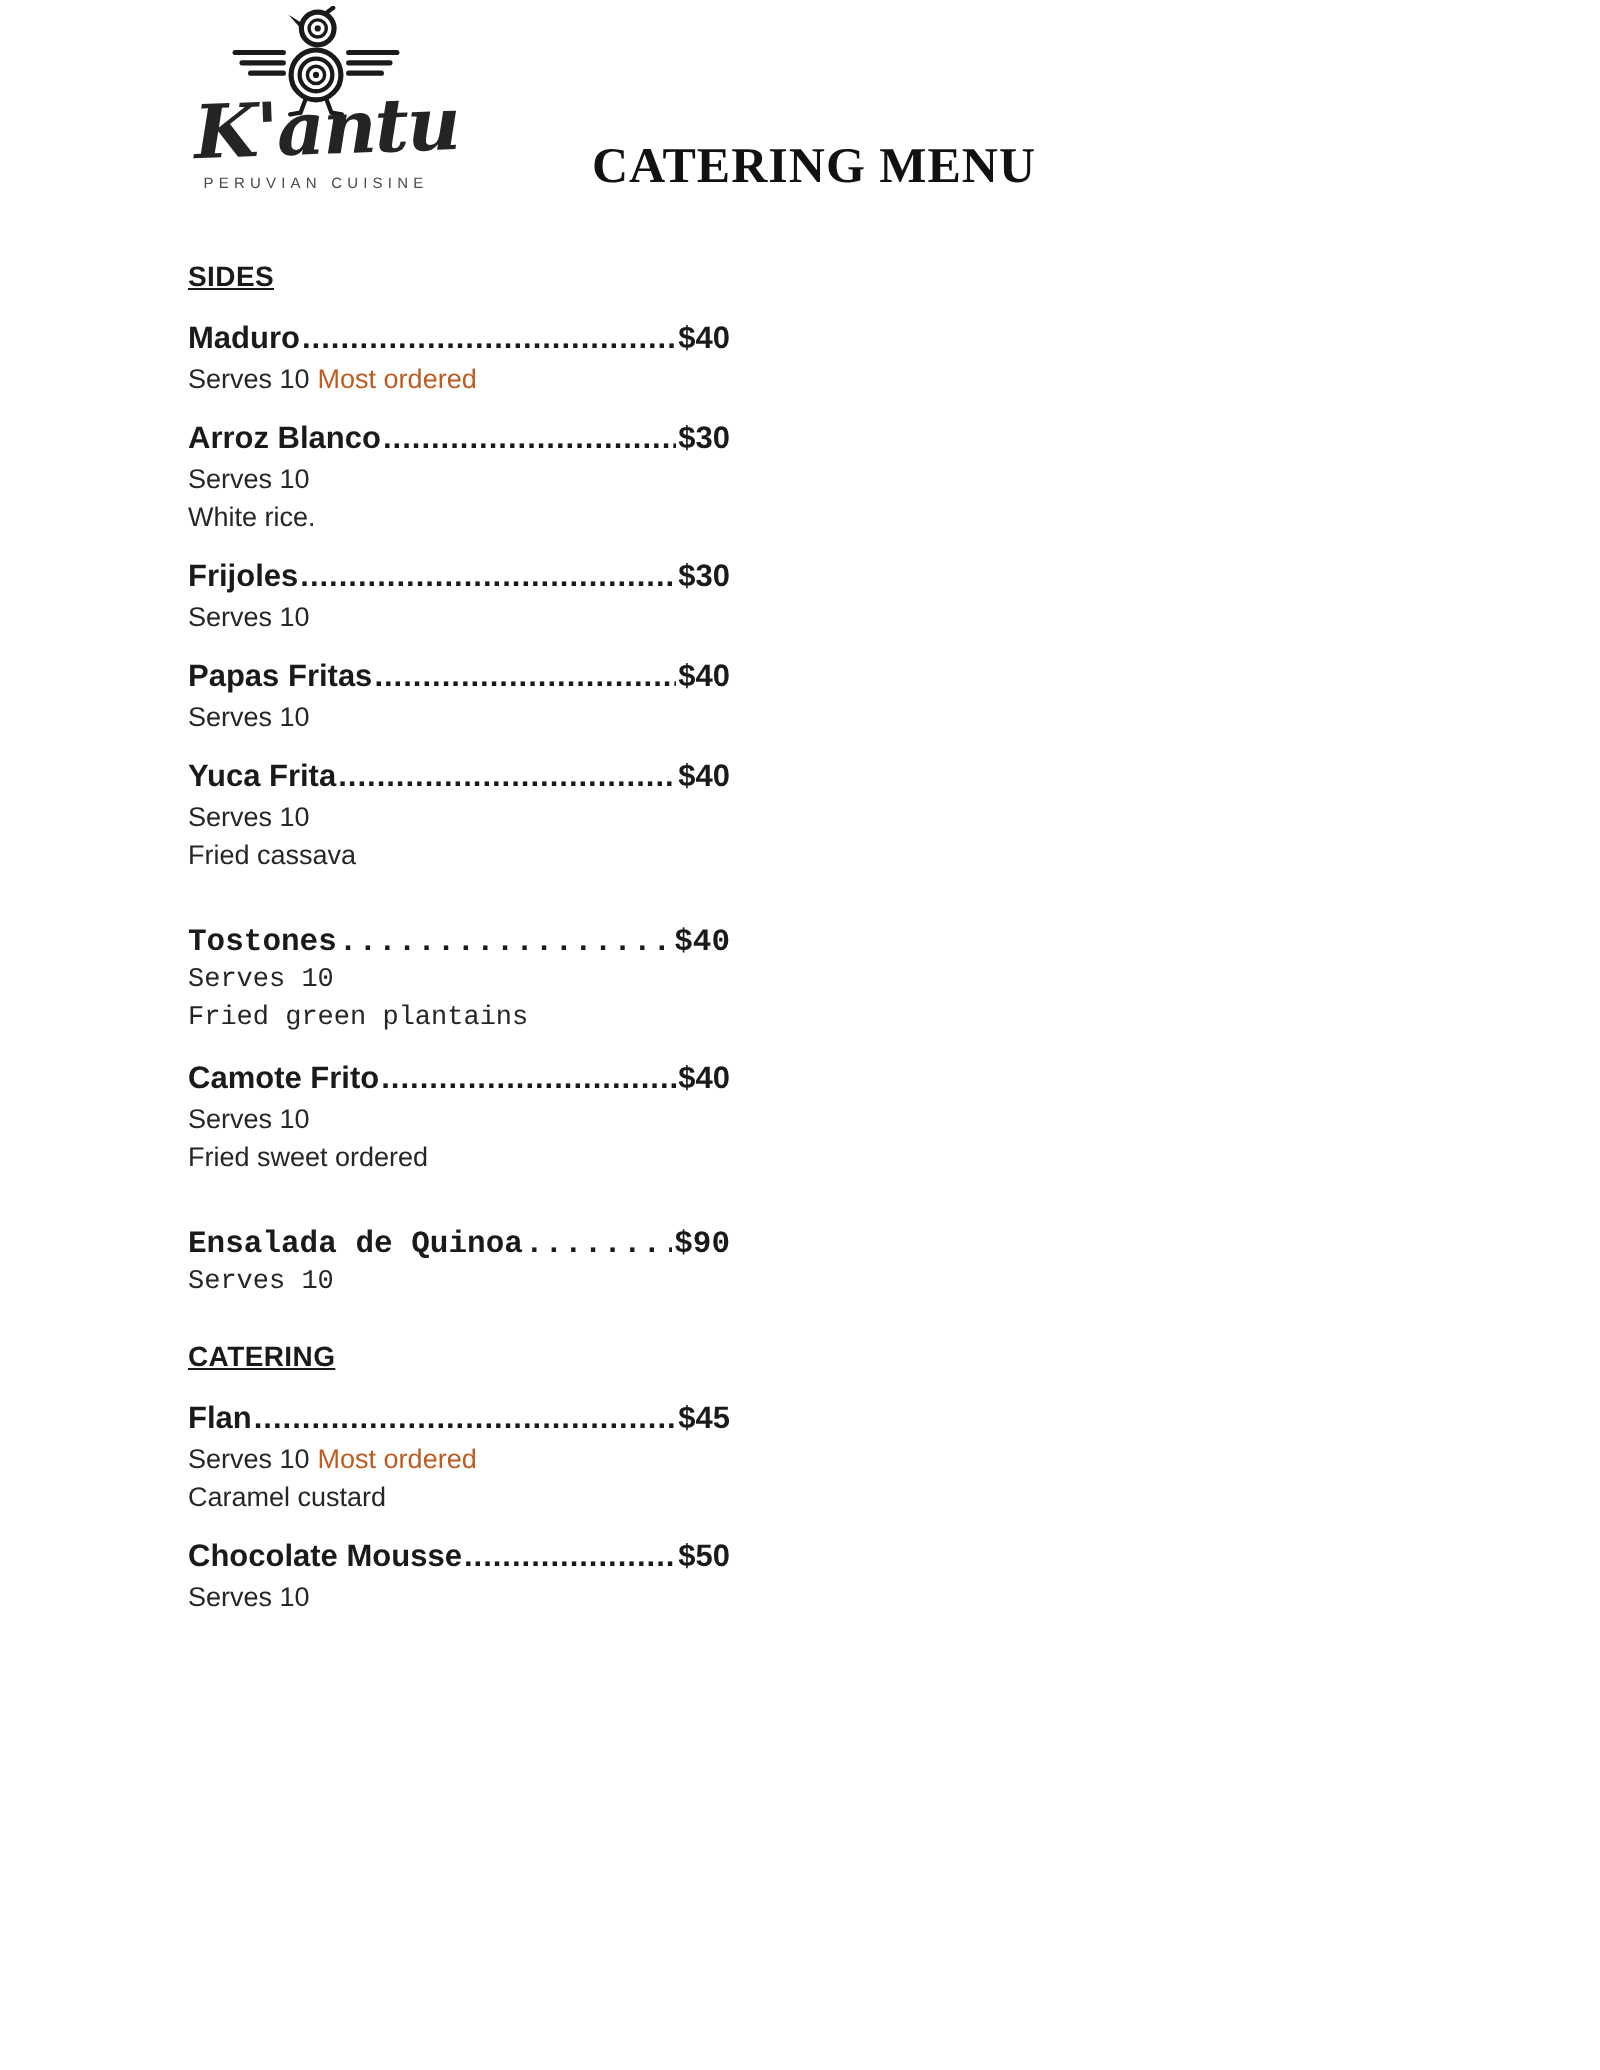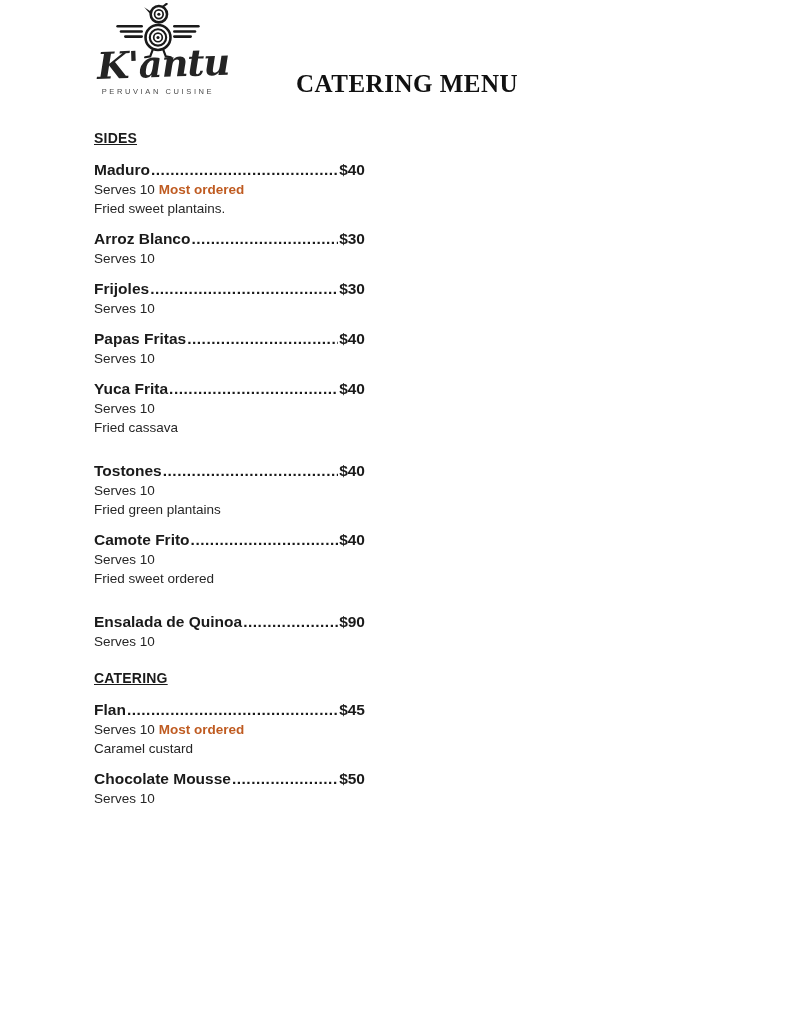--- a/index.html
+++ b/index.html
@@ -30,30 +30,30 @@
   }
 
   
   .content { position:absolute; left:94px; top:130px; width:271px; }
   .section.later { margin-top:19px; }
   .section-heading {
     font-size:14px; font-weight:bold; text-decoration:underline;
     letter-spacing:0.2px; color:var(--ink); line-height:17px; margin:0 0 13px 0;
   }
   .menu-item { margin-bottom:11px; }
-  .menu-item.extra-gap { margin-top:24px; }
+  .menu-item.extra-gap { margin-top:24px;font-family:Liberation Mono, monospace; }
   .item-line {
     display:flex; align-items:baseline; font-weight:bold; font-size:15.5px;
     line-height:20px; color:var(--ink);
   }
   .item-name { white-space:nowrap; }
   .item-leader { flex:1; overflow:hidden; white-space:nowrap; margin:0 1px; letter-spacing:0.5px; }
   .item-price { white-space:nowrap; }
   .item-serves, .item-desc { font-size:13.5px; line-height:19px; color:var(--body-ink); }
-  .item-badge { color:var(--accent); font-weight:bold; margin-left:4px; }
+  .item-badge { color:var(--accent); font-weight:normal; margin-left:4px; }
 </style>
 </head>
 <body>
 
 <div class="page">
 
   <div class="logo">
     <svg width="86" height="56" viewBox="0 0 100 65" fill="none" stroke="#1a1a1a">
 
       <path d="M3 27 H31" stroke-width="3" stroke-linecap="round"></path>
@@ -92,32 +92,32 @@
     <div>
   <div class="menu-item">
     <div class="item-line">
       <span class="item-name">Maduro</span>
       <span class="item-leader">........................................................................................................................</span>
       <span class="item-price">$40</span>
     </div>
     <div class="item-serves">
       <span>Serves 10</span><span class="item-badge">Most ordered</span>
     </div>
-    <div class="item-desc">Fried sweet plantains.</div>
   </div>
 
   <div class="menu-item">
     <div class="item-line">
       <span class="item-name">Arroz Blanco</span>
       <span class="item-leader">........................................................................................................................</span>
       <span class="item-price">$30</span>
     </div>
     <div class="item-serves">
       <span>Serves 10</span>
     </div>
+    <div class="item-desc">White rice.</div>
   </div>
 
   <div class="menu-item">
     <div class="item-line">
       <span class="item-name">Frijoles</span>
       <span class="item-leader">........................................................................................................................</span>
       <span class="item-price">$30</span>
     </div>
     <div class="item-serves">
       <span>Serves 10</span>

